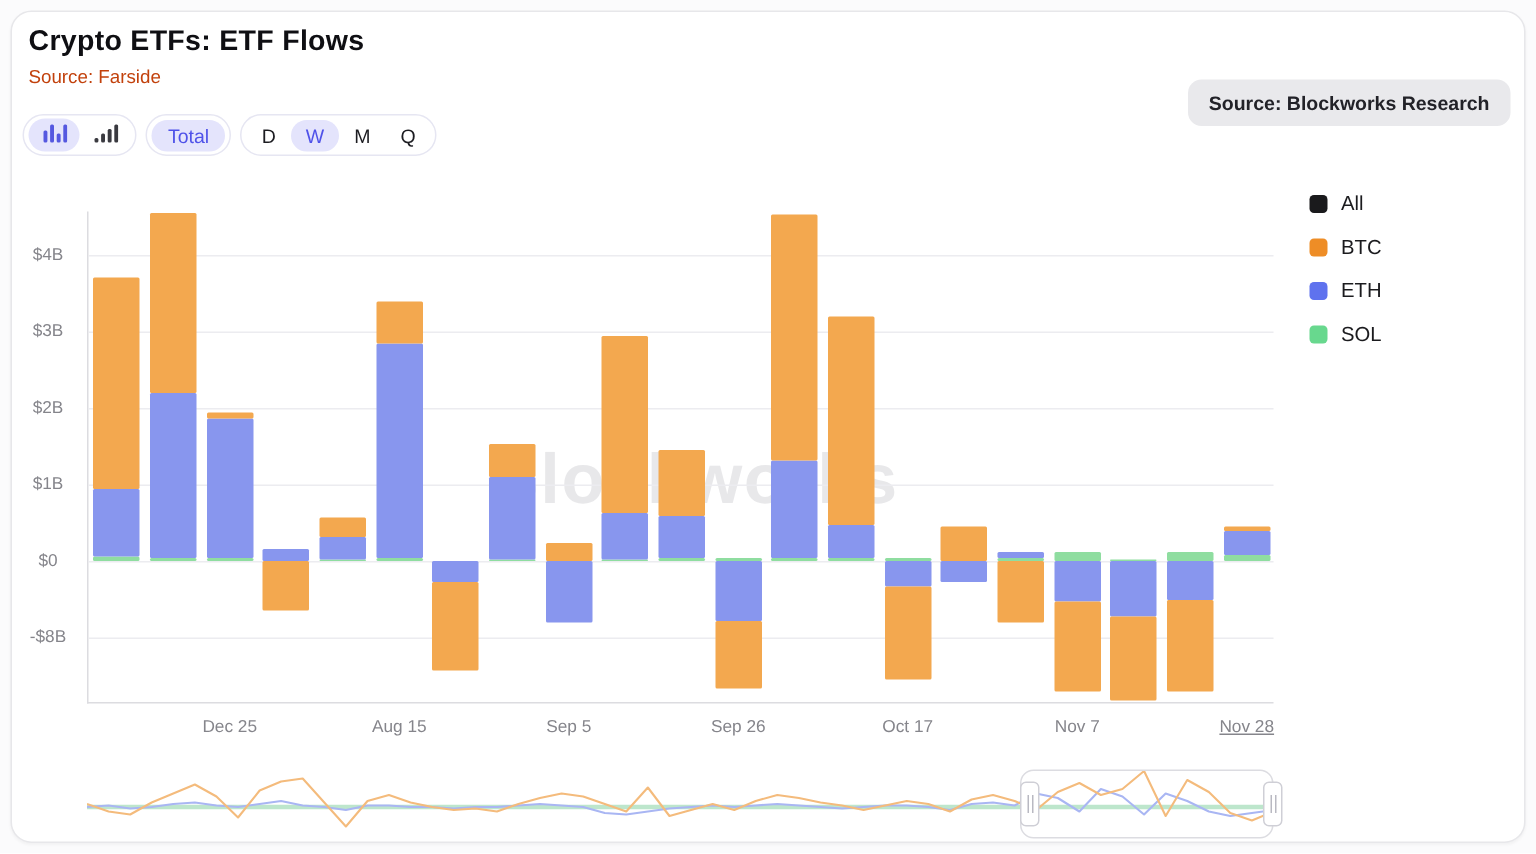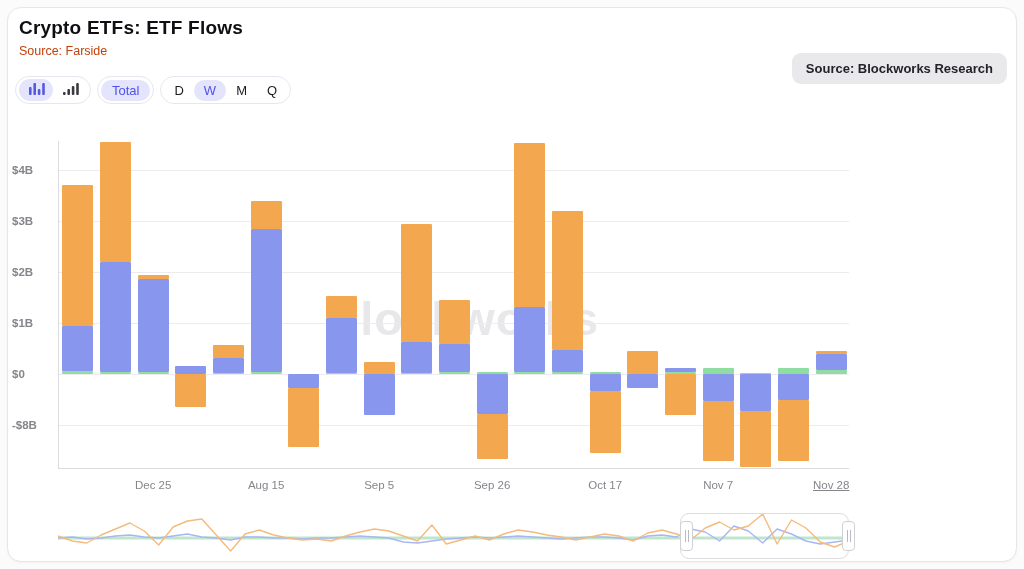--- a/index.html
+++ b/index.html
@@ -19,21 +19,21 @@
   .tab.active { background:#e4e4fc; color:#4f52e9; }
   .ptab { font-size:13px; color:#1c1c21; padding:3px 10px; border-radius:12px; cursor:pointer; }
   .ptab.active { background:#e4e4fc; color:#4f52e9; }
   .legend { position:absolute; left:865px; top:113px; }
   .legend-item { display:flex; align-items:center; gap:9px; height:29px; cursor:pointer; }
   .legend-swatch { width:12px; height:12px; border-radius:3px; flex:0 0 auto; }
   .legend-label { font-size:13.5px; color:#1b1b1e; }
   .plot { position:absolute; left:50px; top:133px; width:791px; height:328px;
           border-left:1px solid #dcdce0; border-bottom:1px solid #dcdce0; }
   .gridline { position:absolute; left:0; width:100%; height:1px; background:#ececf0; }
-  .ytick { position:absolute; right:797px; width:40px; text-align:left; font-size:11.5px; color:#85858b; transform:translateY(-6px);font-weight:bold; }
+  .ytick { position:absolute; right:797px; width:40px; text-align:center; font-size:11.5px; color:#85858b; transform:translateY(-6px); }
   .xtick { position:absolute; top:338px; font-size:11.5px; color:#85858b; transform:translateX(-50%); white-space:nowrap; }
   .bar-seg { position:absolute; border-radius:1px; }
   .watermark { position:absolute; left:50%; top:150px; transform:translateX(-47%); font-size:47px; font-weight:700;
                color:rgba(110,110,125,.16); letter-spacing:1px; pointer-events:none; white-space:nowrap; }
   .navigator { position:absolute; left:50px; top:503px; width:791px; height:52px; }
   .brush { position:absolute; border:1.5px solid #dcdce1; border-radius:9px; top:2px; height:46px; background:transparent; }
   .brush-handle { position:absolute; top:10px; width:13px; height:30px; background:#fff; border:1px solid #cfcfd6;
                   border-radius:4px; display:flex; align-items:center; justify-content:center; gap:2px; cursor:ew-resize; }
   .brush-handle i { display:block; width:1px; height:12px; background:#b9b9c2; }
 </style>
@@ -74,20 +74,38 @@
           <div class="tab active">Total</div>
         </div>
       <div class="pill-group" id="period-tabs">
           <div class="ptab">D</div>
           <div class="ptab active">W</div>
           <div class="ptab">M</div>
           <div class="ptab">Q</div>
         </div>
     </div>
 
+    <div class="legend" id="legend">
+        <div class="legend-item">
+          <span class="legend-swatch" style="background: rgb(26, 26, 28);"></span>
+          <span class="legend-label">All</span>
+        </div>
+        <div class="legend-item">
+          <span class="legend-swatch" style="background: rgb(238, 141, 38);"></span>
+          <span class="legend-label">BTC</span>
+        </div>
+        <div class="legend-item">
+          <span class="legend-swatch" style="background: rgb(95, 114, 238);"></span>
+          <span class="legend-label">ETH</span>
+        </div>
+        <div class="legend-item">
+          <span class="legend-swatch" style="background: rgb(104, 216, 142);"></span>
+          <span class="legend-label">SOL</span>
+        </div>
+      </div>
 
     <div class="plot" id="plot">
       <div class="watermark">Blockworks</div>
     <div class="gridline" style="top: 29px;"></div>
         <div class="ytick" style="top: 29px;">$4B</div>
         <div class="gridline" style="top: 80px;"></div>
         <div class="ytick" style="top: 80px;">$3B</div>
         <div class="gridline" style="top: 131px;"></div>
         <div class="ytick" style="top: 131px;">$2B</div>
         <div class="gridline" style="top: 182px;"></div>

